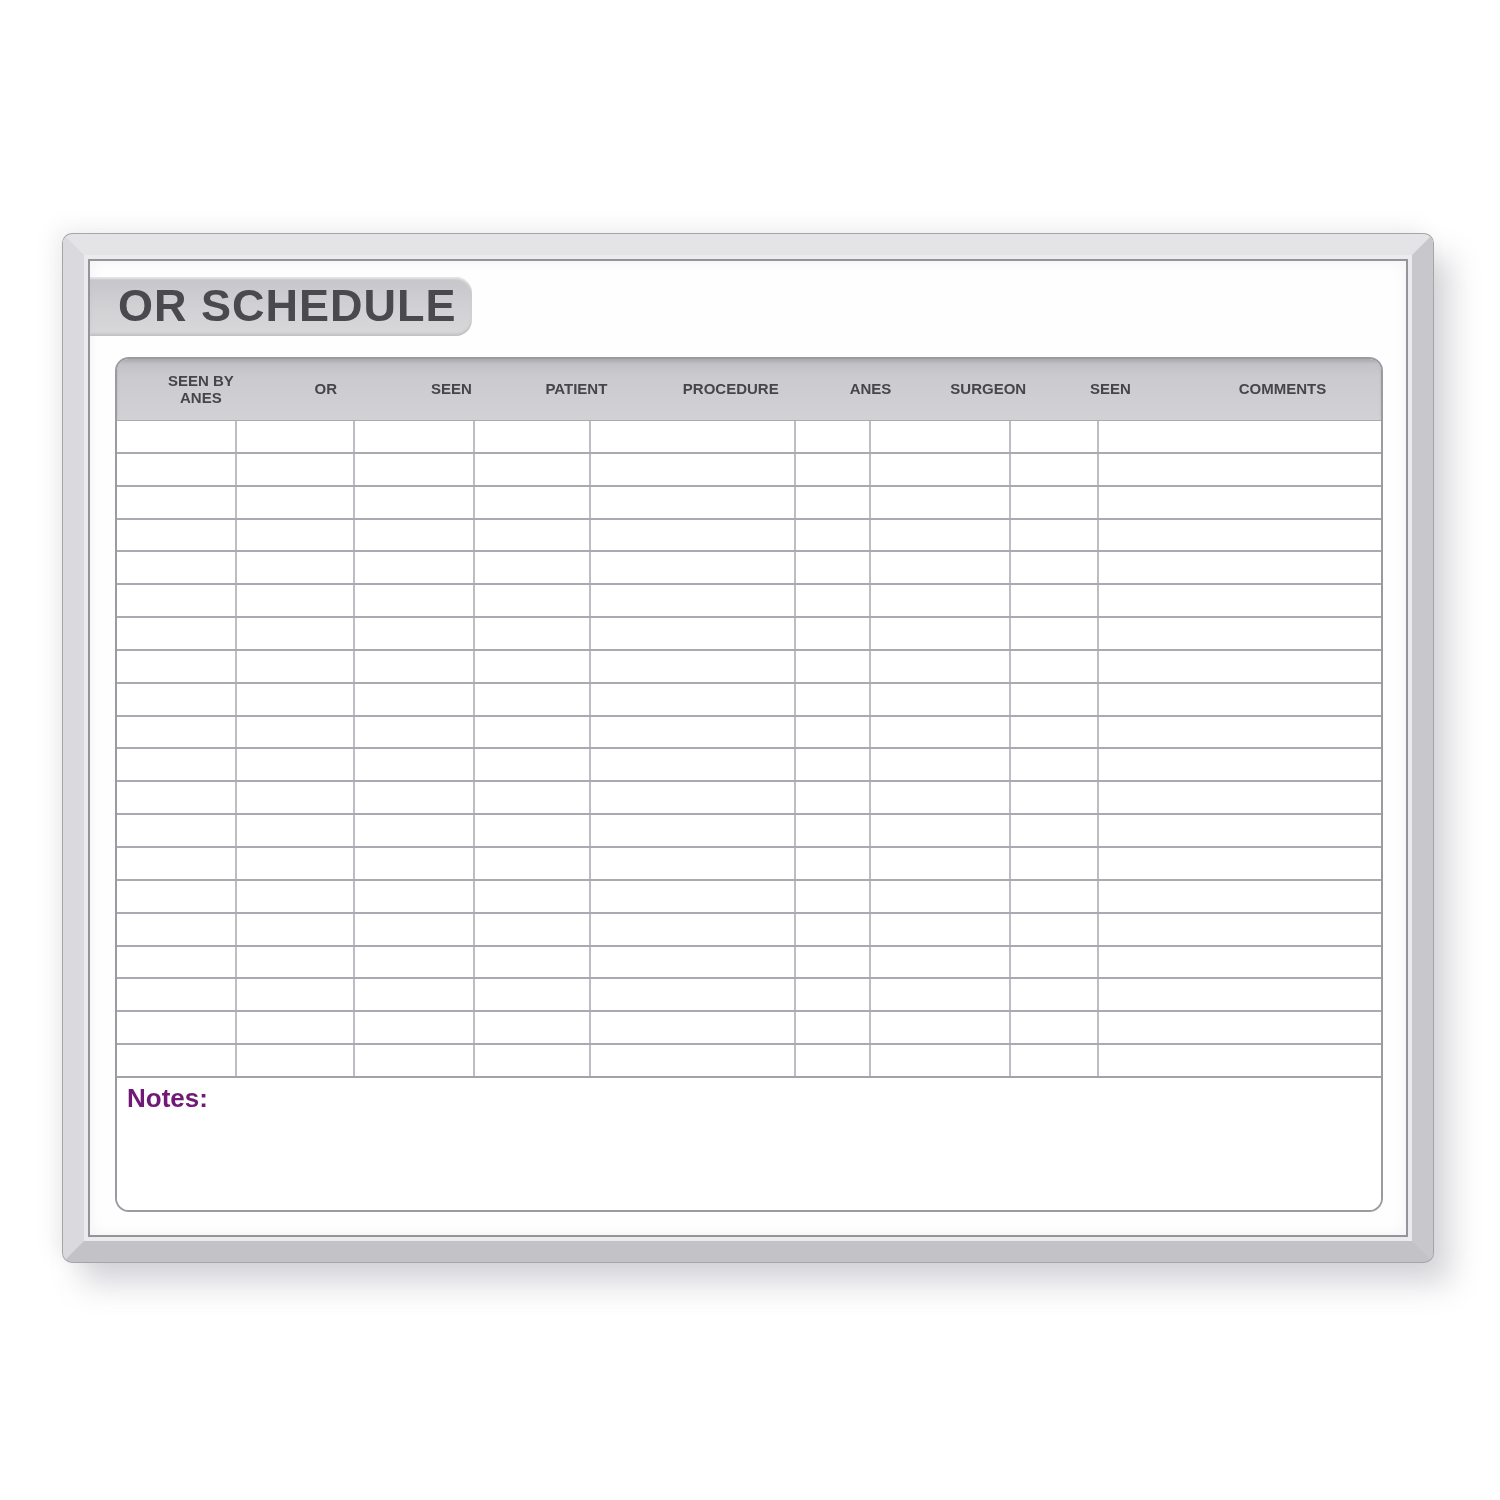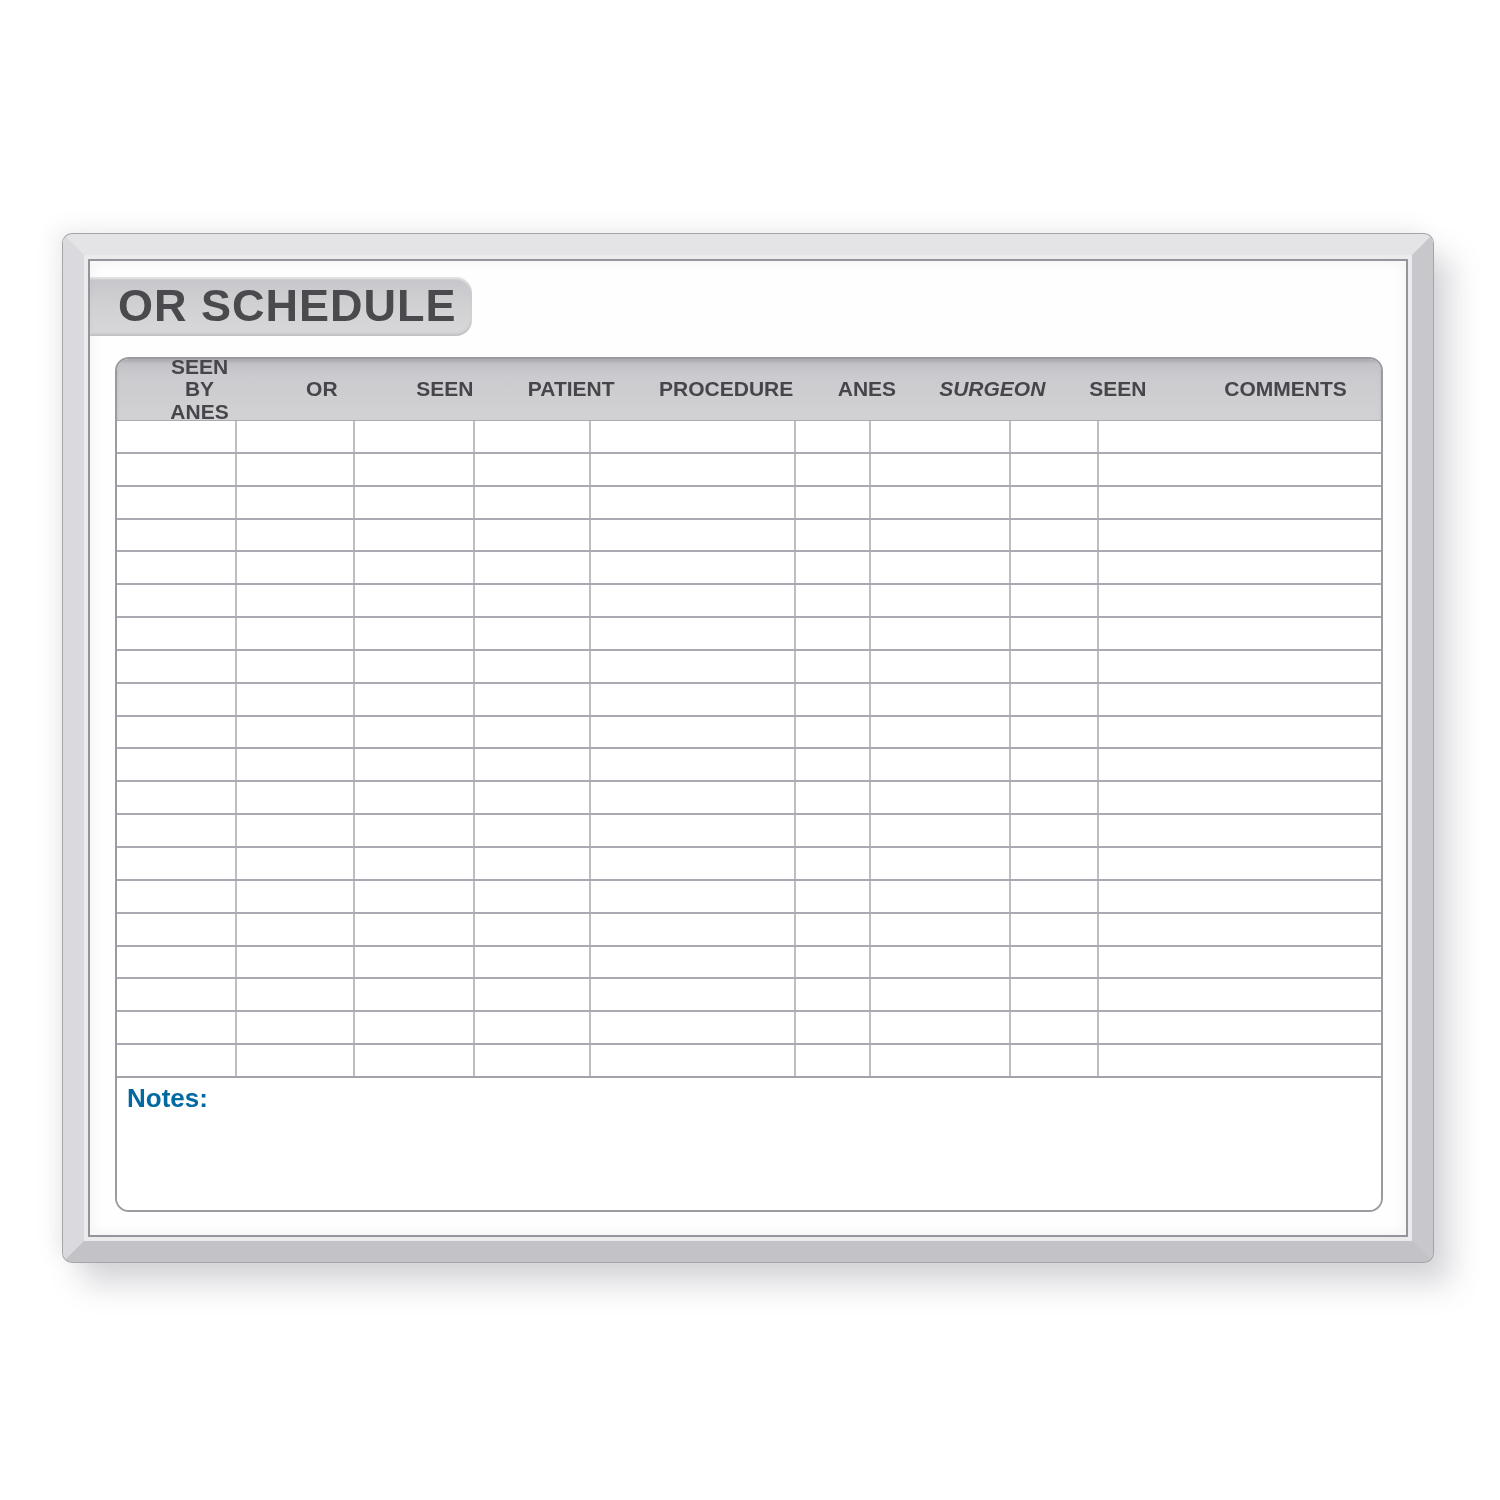--- a/index.html
+++ b/index.html
@@ -93,21 +93,21 @@
     box-shadow: inset 0 3px 3px rgba(0,0,0,0.10);
     border-bottom: 1px solid #aaaab1;
   }
   .hcell {
     display: flex;
     align-items: center;
     justify-content: center;
     text-align: center;
     height: 100%;
     font-weight: bold;
-    font-size: 21px;
+    font-size: 15px;
     line-height: 1.08;
     color: #46464a;
     white-space: pre-line;
     margin-left: 43px;
   }
 
   .grid {
     flex: 1 1 auto;
     display: flex;
     flex-direction: column;
@@ -120,35 +120,35 @@
   .gcell { height: 100%; }
   .gcell + .gcell { border-left: 2px solid #bdbdc4; }
 
   
   .c0 { width: 9.31%; }
   .c1 { width: 9.38%; }
   .c2 { width: 9.46%; }
   .c3 { width: 9.23%; }
   .c4 { width: 16.17%; text-align: right; }
   .c5 { width: 5.91%; }
-  .c6 { width: 11.12%; font-style: italic; }
+  .c6 { width: 11.12%; }
   .c7 { width: 6.94%; }
   .c8 { width: 22.48%; }
 
   
   .notes-area {
     flex: 0 0 134px;
     border-top: 2px solid #a2a2aa;
     padding: 6px 0 0 10px;
     background: #ffffff;
   }
   .notes-label {
     font-weight: bold;
     font-size: 26px;
-    color: #0369a1;
+    color: #701a75;
     line-height: 1.1;
   }
 </style>
 </head>
 <body>
 
 <div class="stage">
 
   <div class="board-frame">
     <div class="board-surface">

